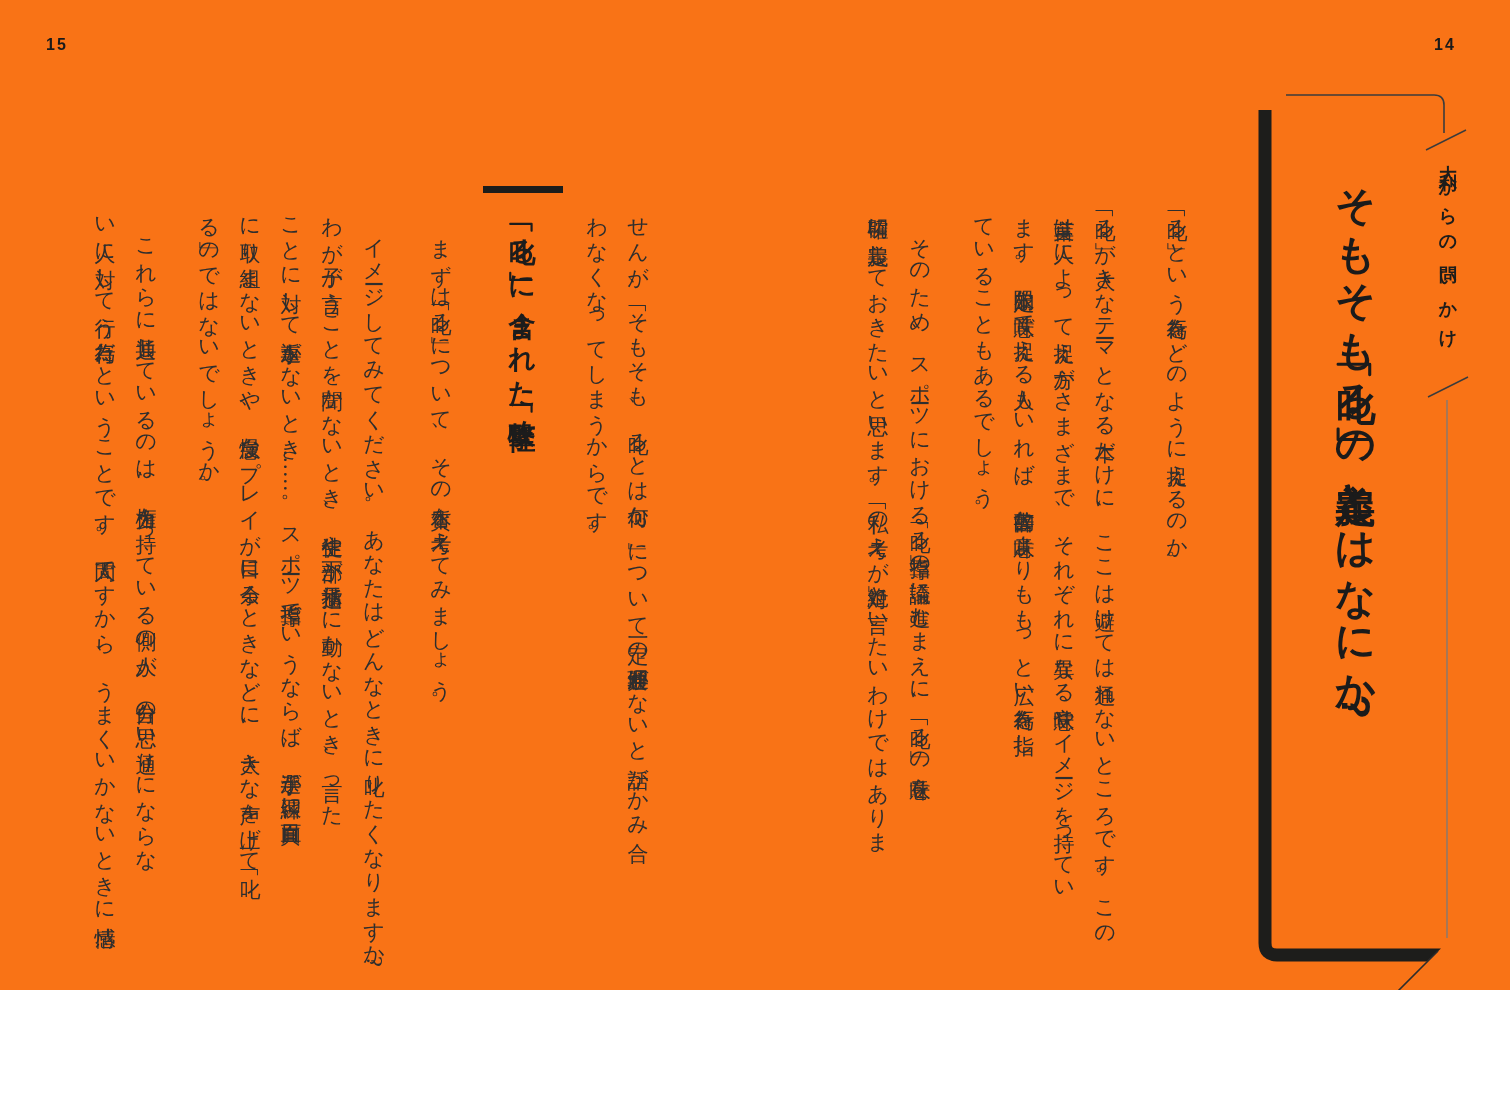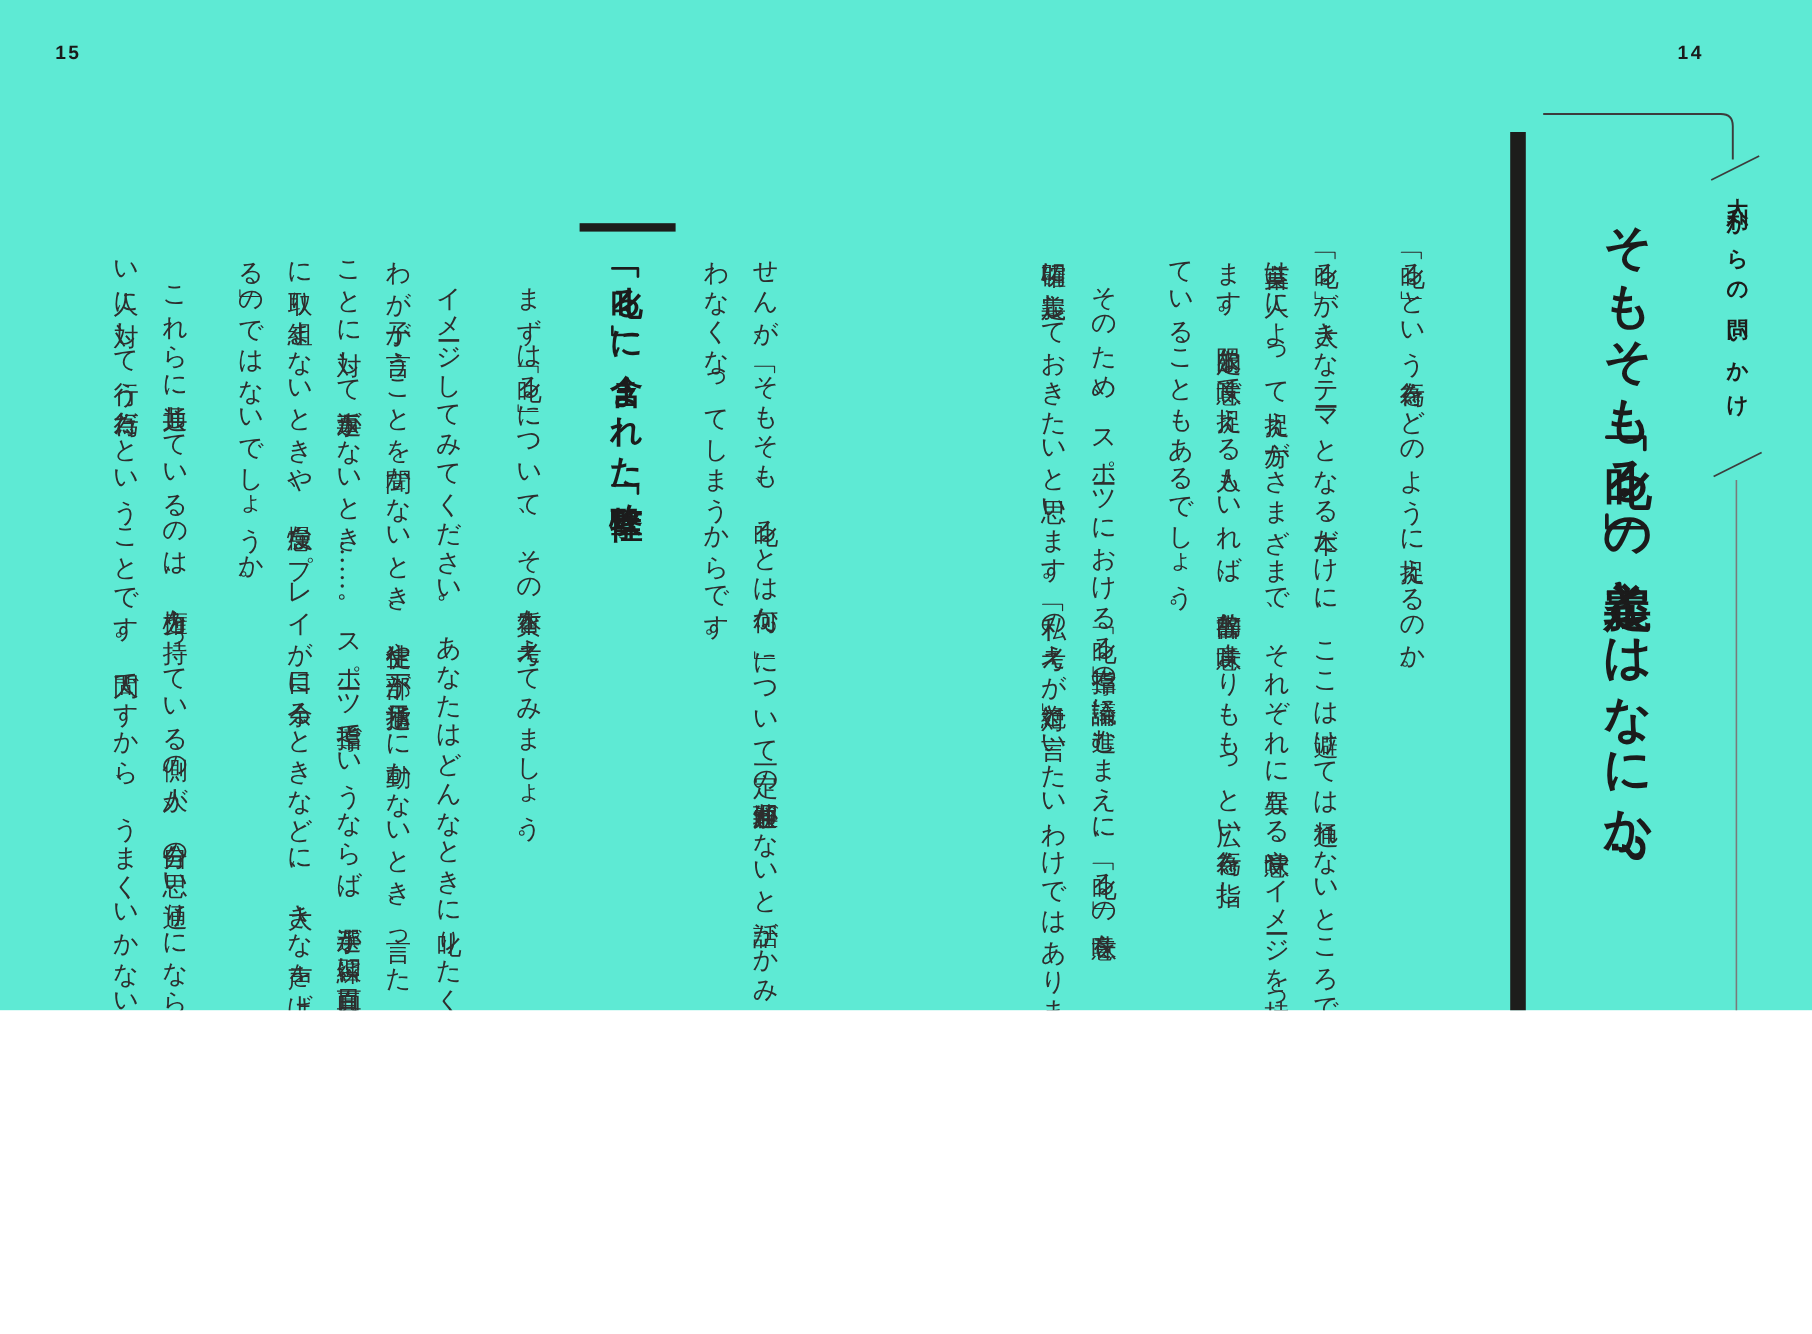--- a/index.html
+++ b/index.html
@@ -1,30 +1,30 @@
 <!DOCTYPE html>
 <html lang="ja"><head>
 <meta charset="utf-8">
 <style>
   html,body{margin:0;padding:0;background:#ffffff;}
   .spread{
     position:relative;
-    width:1510px;height:842px;
-    background:#5eead4;
+    width:1510px;height:990px;
+    background:#f97316;
     overflow:hidden;
     font-family:"Liberation Sans","DejaVu Sans",sans-serif;
   }
   .pageno{
     position:absolute;top:36px;
     font-size:16px;font-weight:600;letter-spacing:2px;
     color:#1a1a1a;
     font-family:"Liberation Sans","DejaVu Sans",sans-serif;
   }
   .pageno-left{left:46px;}
-  .pageno-right{left:1398px;}
+  .pageno-right{left:1434px;}
 
   .deco{position:absolute;left:0;top:0;pointer-events:none;}
 
   .vtext{
     writing-mode:vertical-rl;
     text-orientation:mixed;
     white-space:nowrap;
   }
   
   .title{

